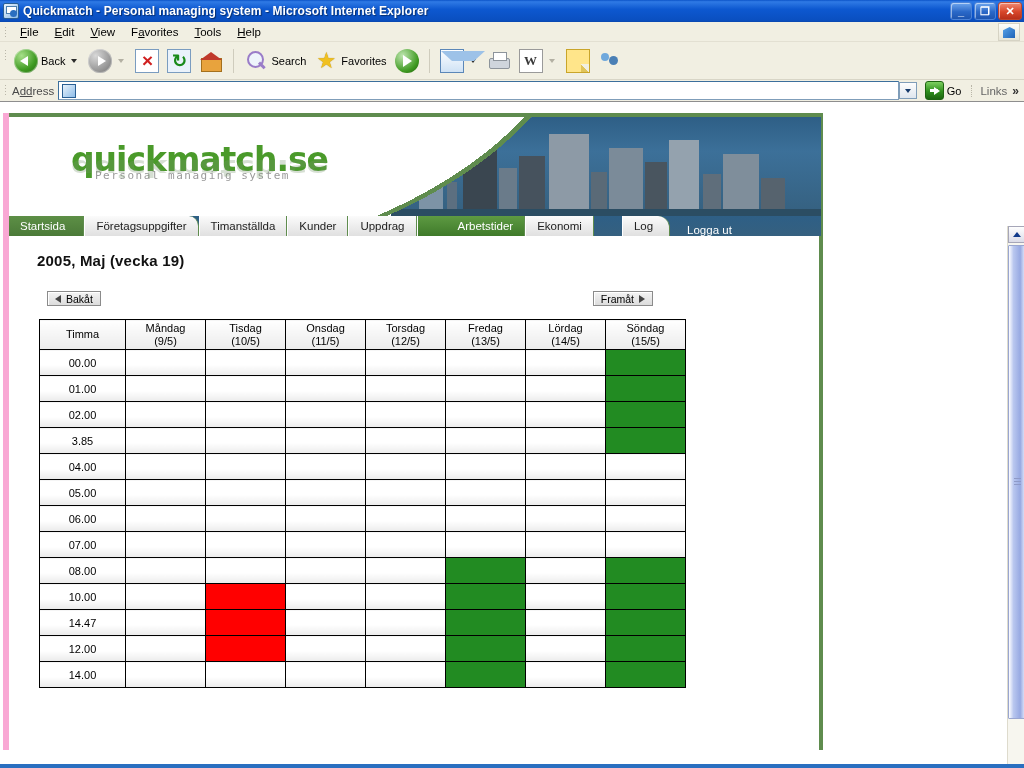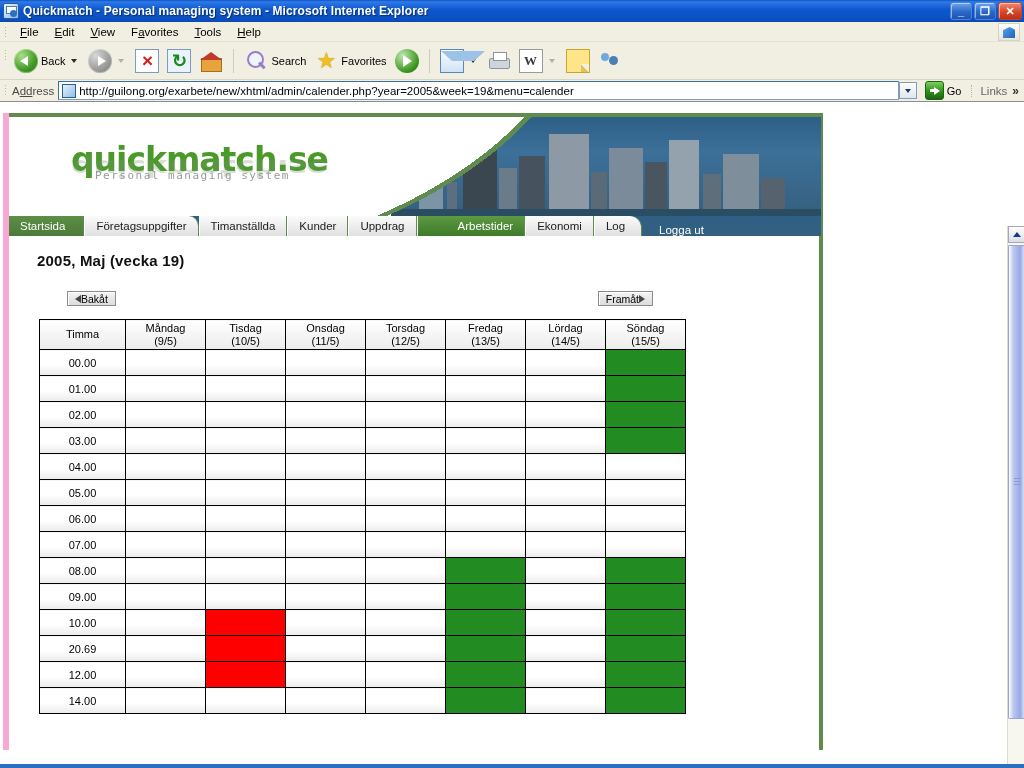--- a/index.html
+++ b/index.html
@@ -255,35 +255,34 @@
     color:#fff; padding-right:18px; border-left:none;
   }
   .tab.skew-l { border-radius: 0 10px 0 0; }
   .tab.active {
     background:linear-gradient(180deg,#5d9a42,#3f7a2a);
     color:#fff; font-weight:normal;padding-left:40px;
   }
   .tab.logout {
     background:transparent; color:#fff; border:none; margin-left:6px;align-items:flex-end;
   }
-  .tab.logtab { border-radius: 0 12px 0 0; padding-right:16px;}
+  .tab.logtab { border-radius: 0 12px 0 0; padding-right:16px;margin-left:28px;}
 
   
   .pagebody { padding:14px 0 0 22px; background:#fff; height:514px; }
   .h1 { font-size:15px; font-weight:bold; color:#111; margin:2px 0 0 6px; letter-spacing:.2px;}
 
   .navbtns { position:relative; height:22px; width:640px; margin:22px 0 6px 8px; }
   .navbtn {
     position:absolute; height:15px; display:flex; align-items:center; justify-content:center;
-    font-size:10.5px; color:#000;
+    gap:5px; font-size:10.5px; color:#000;
     background:linear-gradient(180deg,#f4f4f4,#dcdcdc);
     border:1px solid #8b8b8b;
     box-shadow: inset 1px 1px 0 #ffffff;
     padding:0 7px;
-    margin-left:20px;
   }
   .navbtn.back { left:8px; top:0; }
   .navbtn.fwd { right:26px; top:0; }
   .tri-l { width:0;height:0;border-top:4px solid transparent;border-bottom:4px solid transparent;border-right:6px solid #444;}
   .tri-r { width:0;height:0;border-top:4px solid transparent;border-bottom:4px solid transparent;border-left:6px solid #444;}
 
   
   table.cal { border-collapse:collapse; margin-left:8px; }
   table.cal th, table.cal td {
     border:1px solid #000; font-size:11px; text-align:center;
@@ -410,21 +409,20 @@
   <div class="tb-btn">
     <span class="icn icn-msg"></span>
   </div>
 </div>
 
 <div class="addrbar">
   <div class="grip" style="top:4px"></div>
   <span class="addr-label">A<u>dd</u>ress</span>
   <div class="addr-field">
     <span class="addr-ico"></span>
-    <span class="addr-text">http://guilong.org/exarbete/new/xhtml/admin/calender.php?year=2005&amp;week=19&amp;menu=calender</span>
   </div>
   <div class="addr-drop">
     <span class="caret"></span>
   </div>
   <div class="go-btn">
     <span class="go-ico"></span>
     <span class="tb-label">Go</span>
   </div>
   <span class="links">Links</span>
   <span class="chev">»</span>
@@ -565,21 +563,21 @@
                 <td class="hour">02.00</td>
                 <td></td>
                 <td></td>
                 <td></td>
                 <td></td>
                 <td></td>
                 <td></td>
                 <td class="g"></td>
               </tr>
               <tr>
-                <td class="hour">03.00</td>
+                <td class="hour">3.85</td>
                 <td></td>
                 <td></td>
                 <td></td>
                 <td></td>
                 <td></td>
                 <td></td>
                 <td class="g"></td>
               </tr>
               <tr>
                 <td class="hour">04.00</td>
@@ -625,41 +623,31 @@
                 <td class="hour">08.00</td>
                 <td></td>
                 <td></td>
                 <td></td>
                 <td></td>
                 <td class="g"></td>
                 <td></td>
                 <td class="g"></td>
               </tr>
               <tr>
-                <td class="hour">09.00</td>
-                <td></td>
-                <td></td>
-                <td></td>
-                <td></td>
-                <td class="g"></td>
-                <td></td>
-                <td class="g"></td>
-              </tr>
-              <tr>
                 <td class="hour">10.00</td>
                 <td></td>
                 <td class="r"></td>
                 <td></td>
                 <td></td>
                 <td class="g"></td>
                 <td></td>
                 <td class="g"></td>
               </tr>
               <tr>
-                <td class="hour">20.69</td>
+                <td class="hour">14.47</td>
                 <td></td>
                 <td class="r"></td>
                 <td></td>
                 <td></td>
                 <td class="g"></td>
                 <td></td>
                 <td class="g"></td>
               </tr>
               <tr>
                 <td class="hour">12.00</td>

